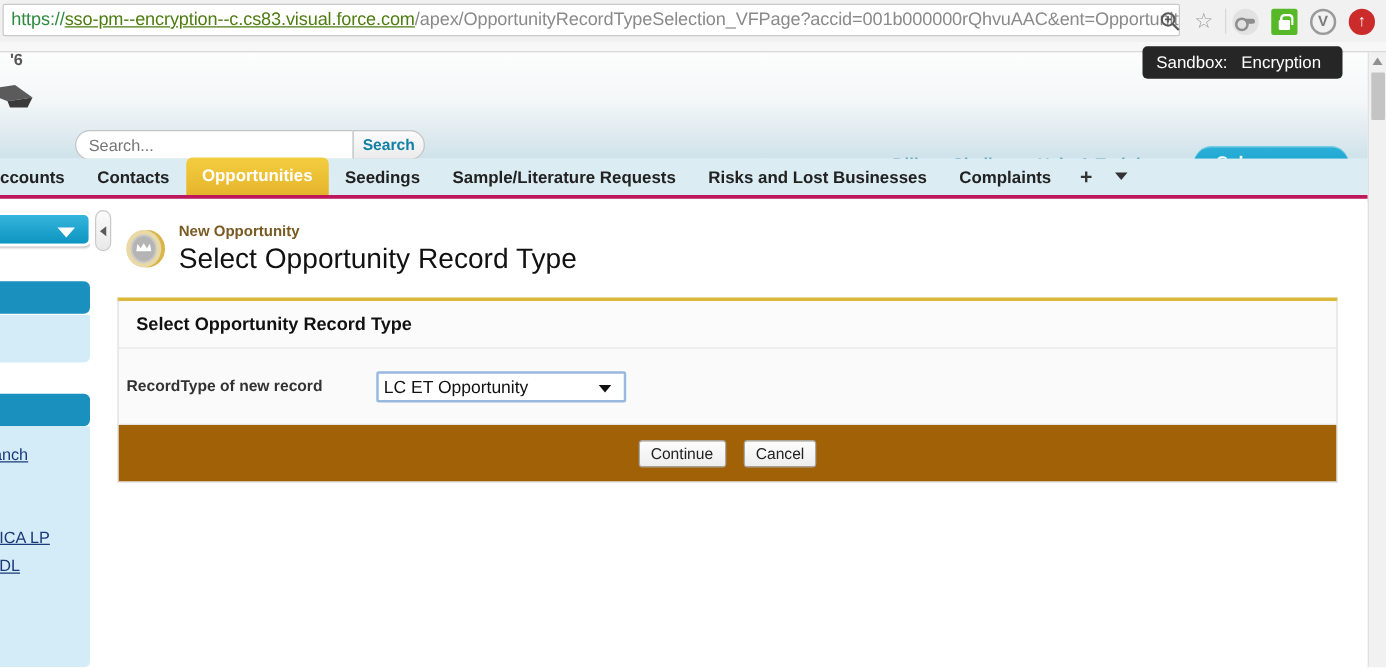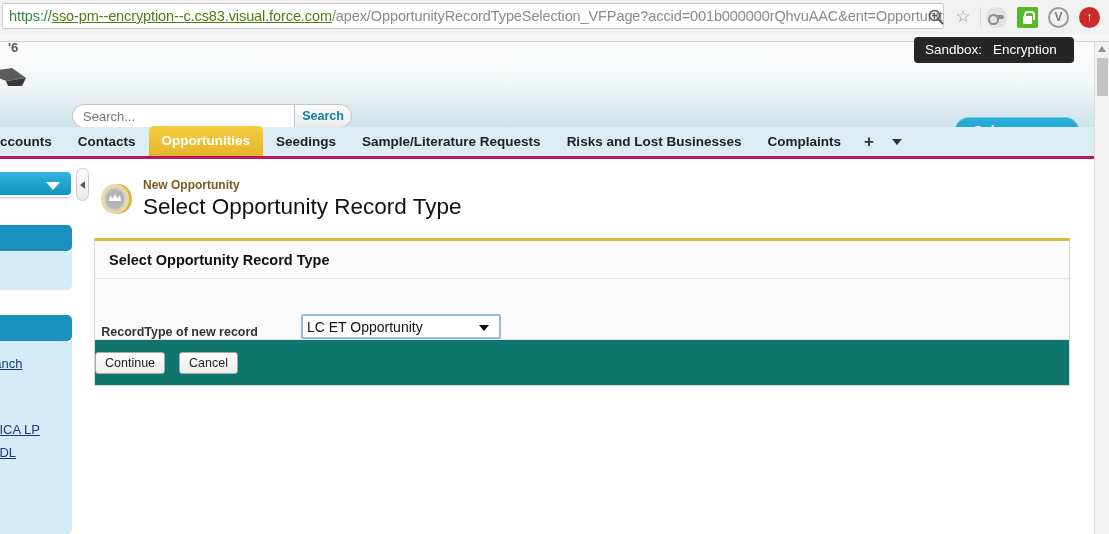--- a/index.html
+++ b/index.html
@@ -107,21 +107,21 @@
     overflow: hidden;
   }
   .sf-logo {
     position: absolute; left: -18px; top: 6px; width: 64px; height: 58px;
   }
   .sf-logo-year {
     position: absolute; left: 8px; top: -2px;
     font-size: 13px; font-weight: bold; color: #555555;
   }
   .search-wrap {
-    position: absolute; left: 72px; top: 62px; width: 280px; height: 24px;
+    position: absolute; left: 60px; top: 62px; width: 280px; height: 24px;
     display: flex;
   }
   .search-input {
     width: 222px; height: 24px;
     border: 1px solid #c5c5c5; border-right: none;
     border-radius: 12px 0 0 12px;
     background: #ffffff;
     font-family: "Liberation Sans", sans-serif;
     font-size: 13px; color: #777777;
     padding: 0 10px; outline: none;
@@ -267,21 +267,21 @@
     height: 38px; line-height: 38px;
     padding: 0 0 0 14px;
     font-size: 14.5px; font-weight: bold; color: #111111;
     background: #fbfbfb;
     border-bottom: 1px solid #e3e3e3;
   }
   .panel-body {
     height: 61px;
     background: #fafafa;
     border-bottom: 1px solid #e3e3e3;
-    display: flex; align-items: flex-end;
+    display: flex; align-items: center;
   }
   .field-label {
     width: 180px; text-align: right;
     font-size: 12.5px; font-weight: bold; color: #333333;
     padding-right: 17px;
   }
   .record-select {
     width: 200px; height: 25px;
     border: 2px solid #99b9e0; border-radius: 2px;
     background: #ffffff;
@@ -295,22 +295,22 @@
   .select-wrap { position: relative; display: inline-block; padding-left: 26px; }
   .select-wrap::after {
     content: ""; position: absolute; right: 12px; top: 11px;
     width: 0; height: 0;
     border-left: 5px solid transparent; border-right: 5px solid transparent;
     border-top: 6px solid #111111;
     pointer-events: none;
   }
   .panel-footer {
     height: 45px;
-    background: #0f766e;
-    display: flex; align-items: center; gap: 14px;
+    background: #a16207;
+    display: flex; align-items: center; justify-content: center; gap: 14px;
   }
   .btn {
     height: 22px;
     padding: 0 9px;
     background: linear-gradient(to bottom, #fdfdfd, #eeeeee);
     border: 1px solid #a8a8a8; border-radius: 3px;
     font-family: "Liberation Sans", sans-serif;
     font-size: 12.5px; color: #222222;
     cursor: pointer;
   }

